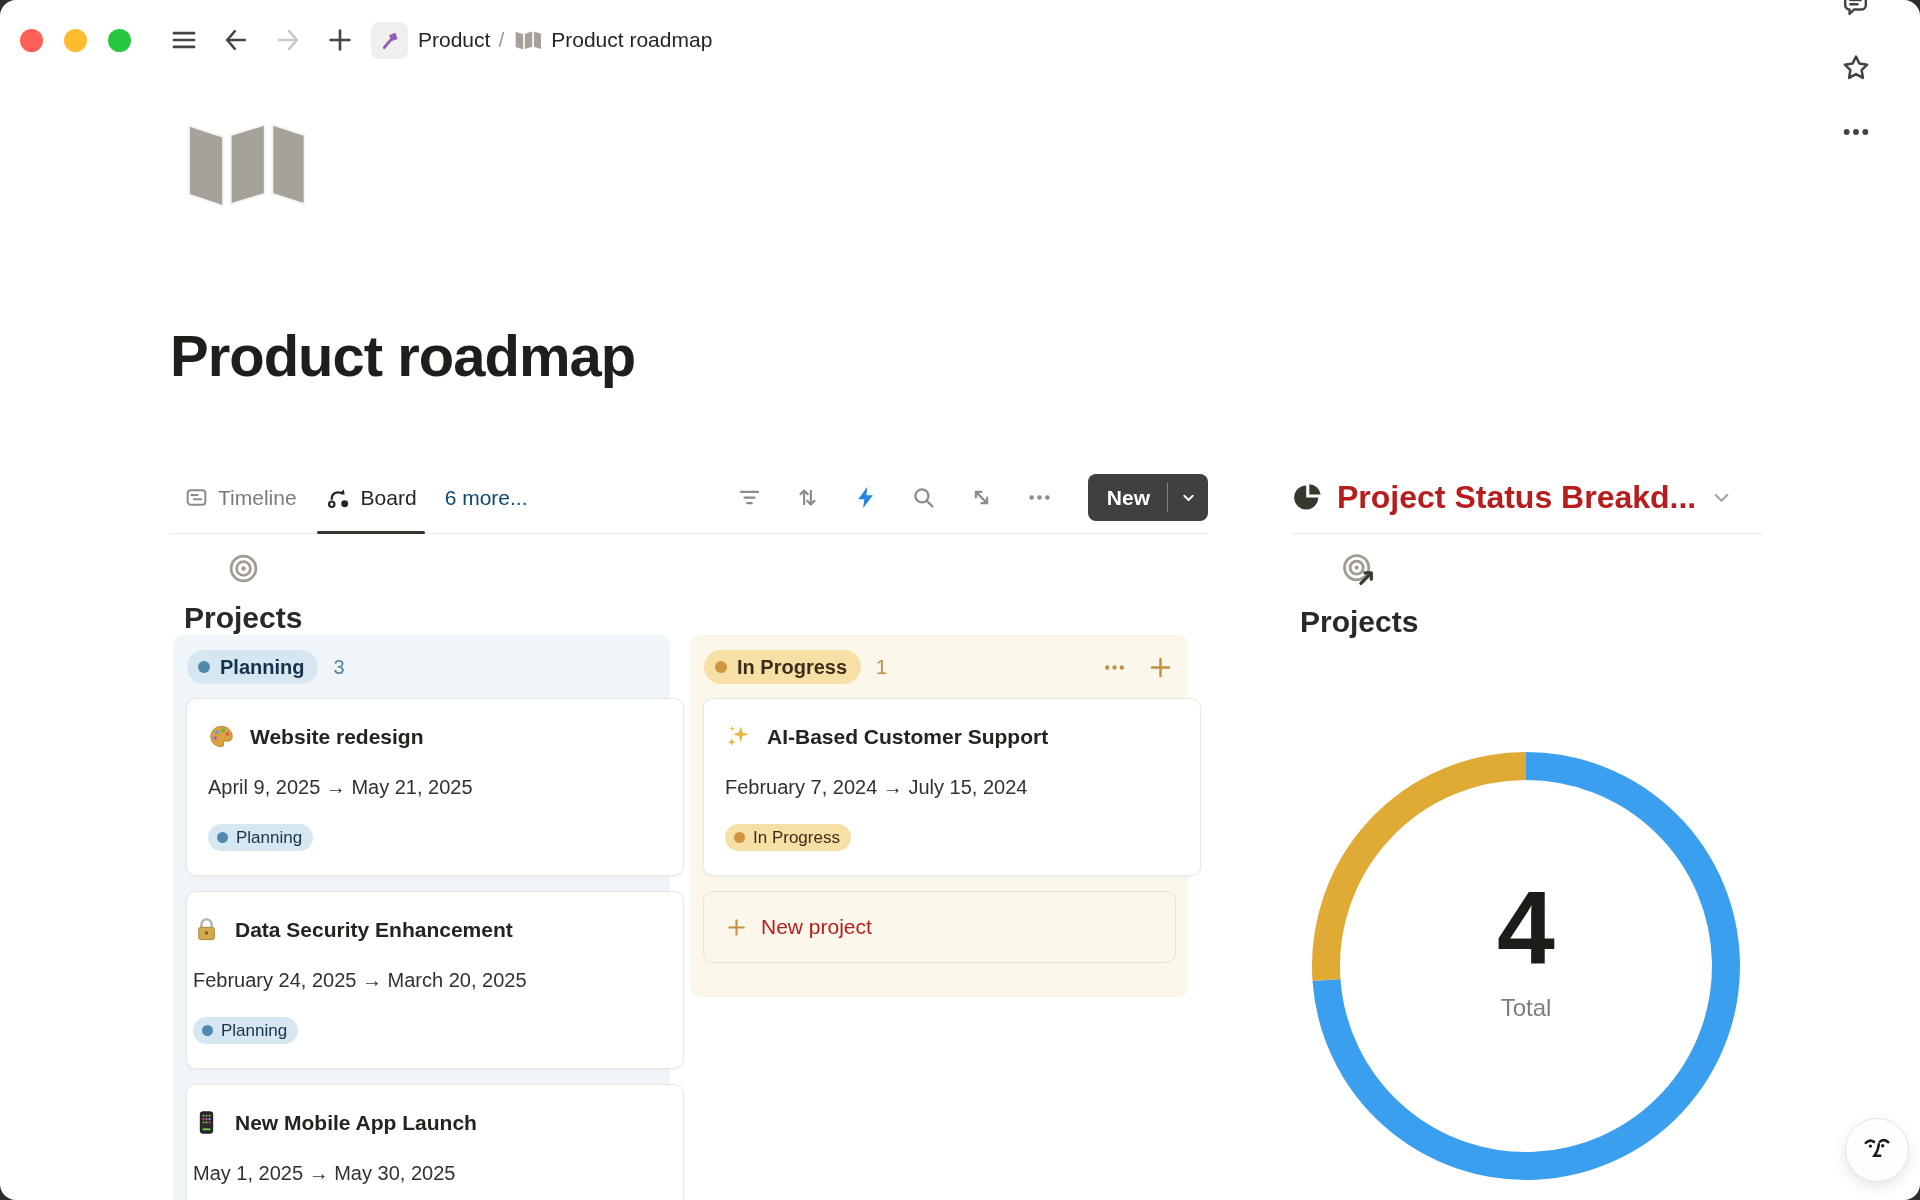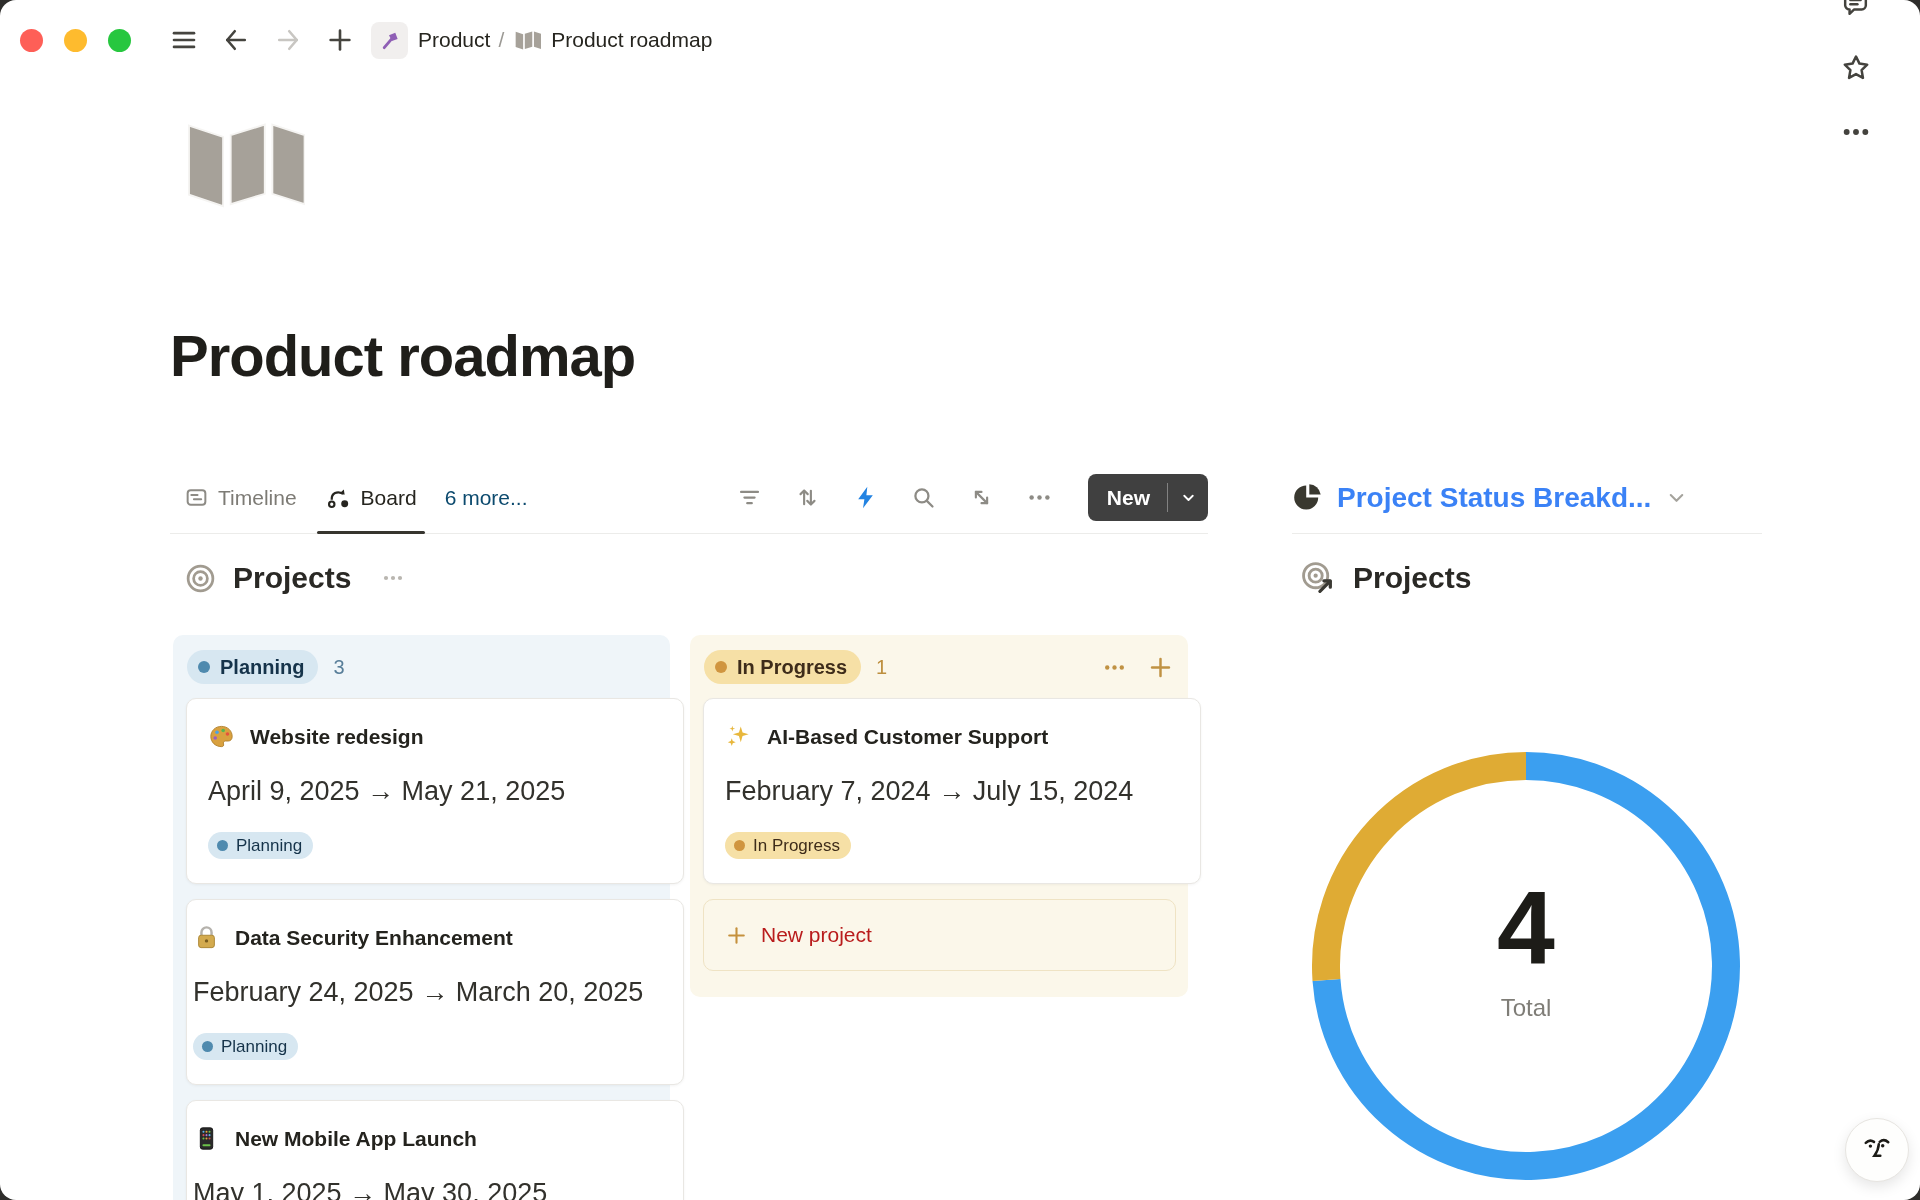--- a/index.html
+++ b/index.html
@@ -32,24 +32,24 @@
   .tab.active::after { content:""; position:absolute; left:6px; right:6px; bottom:-1px; height:3px; background:#37352f; border-radius:2px; }
   .more-tabs { font-size:21px; color:#0c4a6e; margin-left:14px; }
   .toolbar { margin-left:auto; display:flex; align-items:center; gap:31px; }
   .new-btn { display:flex; align-items:stretch; height:47px; background:#404040; border-radius:8px; overflow:hidden; margin-left:4px; }
   .new-btn .main { display:flex; align-items:center; padding:0 17px 0 19px; color:#fff; font-size:21px; font-weight:700; }
   .new-btn .split { width:1px; background:rgba(255,255,255,.35); margin:9px 0; }
   .new-btn .chev { display:flex; align-items:center; justify-content:center; width:40px; }
 
   
   .chartbar { position:absolute; left:1292px; top:462px; width:470px; height:72px; border-bottom:1px solid #ececea; display:flex; align-items:center; }
-  .chartbar .label { font-size:28px; font-weight:700; color:#3b82f6; margin:0 14px 0 14px; }
-
-  
-  .sec-head { position:absolute; top:552px; height:52px; display:flex; align-items:center; gap:16px; }
+  .chartbar .label { font-size:32px; font-weight:700; color:#b91c1c; margin:0 14px 0 14px; }
+
+  
+  .sec-head { position:absolute; top:552px; height:52px; display:flex; align-items:center; gap:16px;flex-direction:column; }
   .sec-head.left { left:184px; }
   .sec-head.right { left:1300px; }
   .sec-title { font-size:30px; font-weight:700; color:#2a2925; }
 
   
   .col { position:absolute; top:635px; border-radius:10px; padding:13px 12px; }
   .col.planning { left:173px; width:497px; height:600px; background:#eff5f9; }
   .col.inprogress { left:690px; width:498px; height:362px; background:#fbf7ea; }
   .col-head { display:flex; align-items:center; height:34px; margin:2px 2px 14px 2px; }
   .pill { display:inline-flex; align-items:center; gap:10px; height:34px; padding:0 14px 0 11px; border-radius:17px; font-size:20px; font-weight:700; }
@@ -59,21 +59,21 @@
   .pill.blue .dot { background:#4f8aae; }
   .pill.yellow .dot { background:#d0953f; }
   .count { font-size:20px; margin-left:15px; }
   .count.blue { color:#587e99; }
   .count.yellow { color:#bd8f3f; }
   .col-actions { margin-left:auto; display:flex; align-items:center; gap:20px; color:#c09243; }
   .card { background:#fff; border:1px solid #e9e7e3; border-radius:10px; box-shadow:0 1px 3px rgba(15,15,15,.05); padding:24px 21px; width:498px; margin-left:1px; }
   .card + .card { margin-top:15px;padding-left:6px; }
   .card-row1 { display:flex; align-items:center; gap:15px; }
   .card-title { font-size:21px; font-weight:700; color:#24231e; }
-  .card-dates { font-size:27px; color:#32312c; margin-top:26px; }
+  .card-dates { font-size:20px; color:#32312c; margin-top:26px; }
   .tagpill { display:inline-flex; align-items:center; gap:8px; height:27px; padding:0 11px 0 9px; border-radius:14px; font-size:17px; margin-top:25px; }
   .tagpill.blue { background:#d7e7f1; color:#15334a; }
   .tagpill.yellow { background:#f6e0a6; color:#3e2c1a; }
   .tagpill .dot { width:11px; height:11px; border-radius:50%; }
   .tagpill.blue .dot { background:#4f8aae; }
   .tagpill.yellow .dot { background:#d0953f; }
   .new-project { display:flex; align-items:center; gap:12px; width:473px; height:72px; margin:15px 0 0 1px; border:1px solid #efe3c4; border-radius:10px; padding:0 20px; color:#b91c1c; font-size:21px; }
 
   
   .donut-wrap { position:absolute; left:1296px; top:736px; width:460px; height:460px; }

